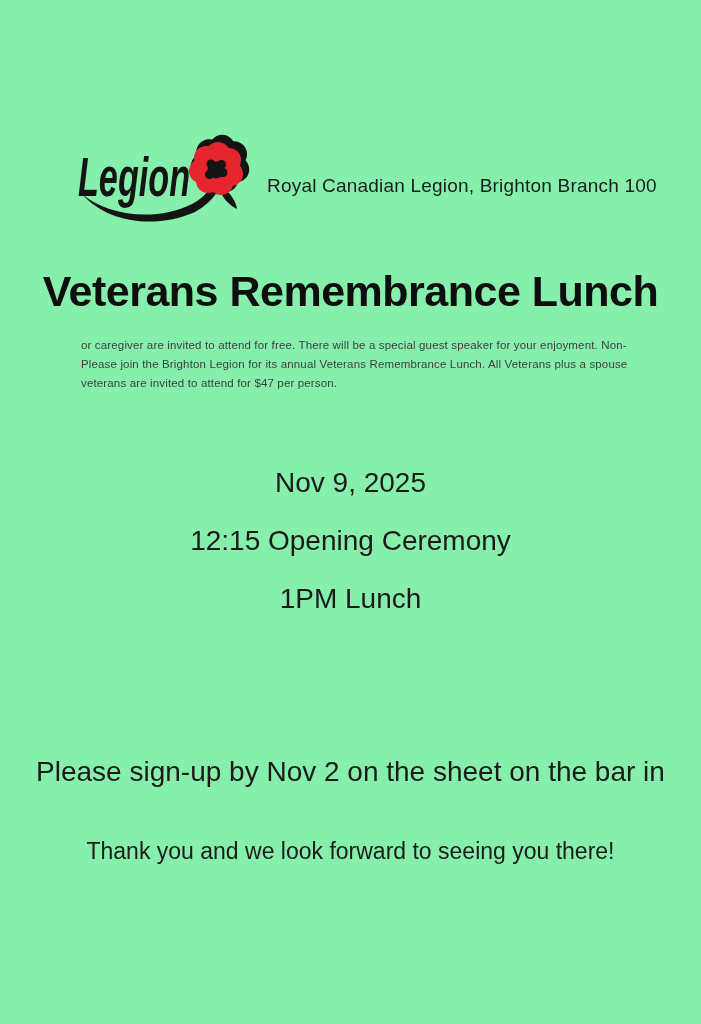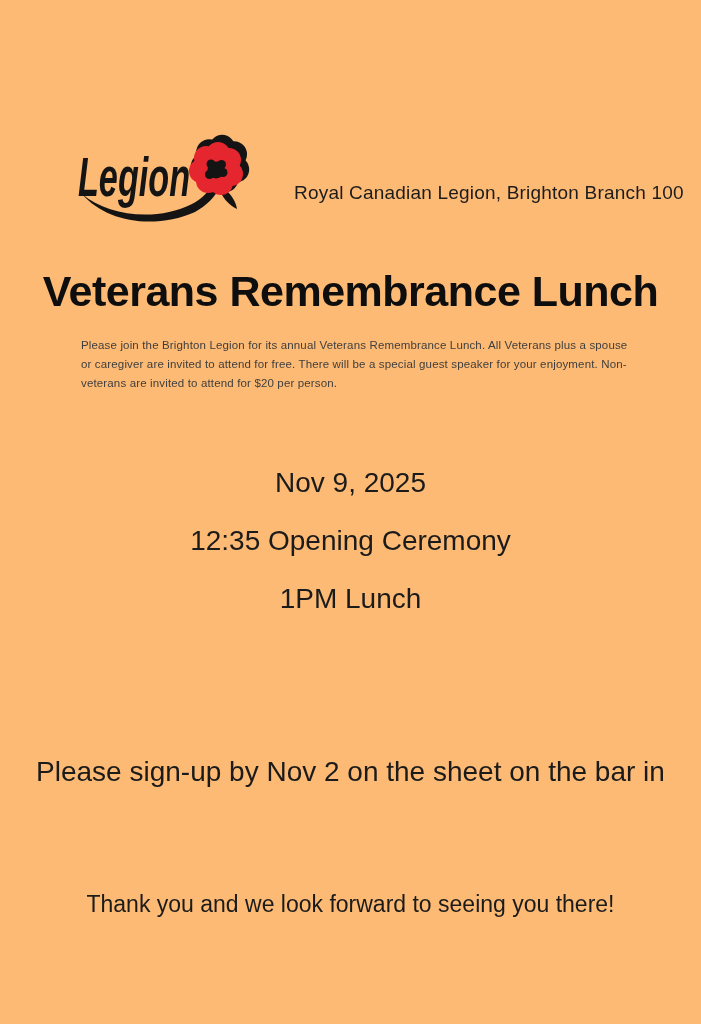--- a/index.html
+++ b/index.html
@@ -5,21 +5,21 @@
   html, body {
     margin: 0;
     padding: 0;
     background: #ffffff;
   }
   .page {
     position: relative;
     width: 701px;
     height: 1024px;
     margin: 0 auto;
-    background: #fdba74;
+    background: #86efac;
     font-family: "Liberation Sans", "DejaVu Sans", sans-serif;
     overflow: hidden;
   }
 
   
   .legion-logo {
     position: absolute;
     left: 78px;
     top: 130px;
     width: 172px;
@@ -27,28 +27,27 @@
   }
   .legion-logo svg { display: block; width: 100%; height: 100%; overflow: visible; }
   .legion-logo text {
     font-family: "Liberation Sans", "DejaVu Sans", sans-serif;
     font-weight: bold;
     font-style: italic;
     font-size: 56px;
   }
   .org-name {
     position: absolute;
-    left: 294px;
+    left: 267px;
     top: 174px;
     font-size: 19px;
     line-height: 23px;
     color: #1c1c1c;
     letter-spacing: 0.2px;
     white-space: nowrap;
-    margin-top: 7px;
   }
 
   
   .title {
     position: absolute;
     top: 268px;
     left: 0;
     width: 701px;
     margin: 0;
     text-align: center;
@@ -96,21 +95,21 @@
     left: 0;
     width: 701px;
     text-align: center;
     color: #1b1b1b;
     font-size: 28px;
     line-height: 38px;
   }
   .signup-line { white-space: nowrap; }
   .closing {
     position: absolute;
-    top: 890px;
+    top: 837px;
     left: 0;
     width: 701px;
     text-align: center;
     color: #1b1b1b;
     font-size: 23px;
     line-height: 28px;
     white-space: nowrap;
   }
 </style>
 </head>
@@ -160,28 +159,28 @@
 
       <text x="0" y="66" textLength="112" lengthAdjust="spacingAndGlyphs" fill="#141414">Legion</text>
     </svg>
   </div>
 
   <div class="org-name">Royal Canadian Legion, Brighton Branch 100</div>
 
   <h1 class="title">Veterans Remembrance Lunch</h1>
 
   <div class="intro">
+    <div class="intro-line">or caregiver are invited to attend for free. There will be a special guest speaker for your enjoyment. Non-</div>
     <div class="intro-line">Please join the Brighton Legion for its annual Veterans Remembrance Lunch. All Veterans plus a spouse</div>
-    <div class="intro-line">or caregiver are invited to attend for free. There will be a special guest speaker for your enjoyment. Non-</div>
-    <div class="intro-line">veterans are invited to attend for $20 per person.</div>
+    <div class="intro-line">veterans are invited to attend for $47 per person.</div>
   </div>
 
   <div class="schedule">
     <div class="schedule-line">Nov 9, 2025</div>
-    <div class="schedule-line">12:35 Opening Ceremony</div>
+    <div class="schedule-line">12:15 Opening Ceremony</div>
     <div class="schedule-line">1PM Lunch</div>
   </div>
 
   <div class="signup">
     <div class="signup-line">Please sign-up by Nov 2 on the sheet on the bar in</div>
   </div>
 
   <div class="closing">Thank you and we look forward to seeing you there!</div>
 
 </div>

